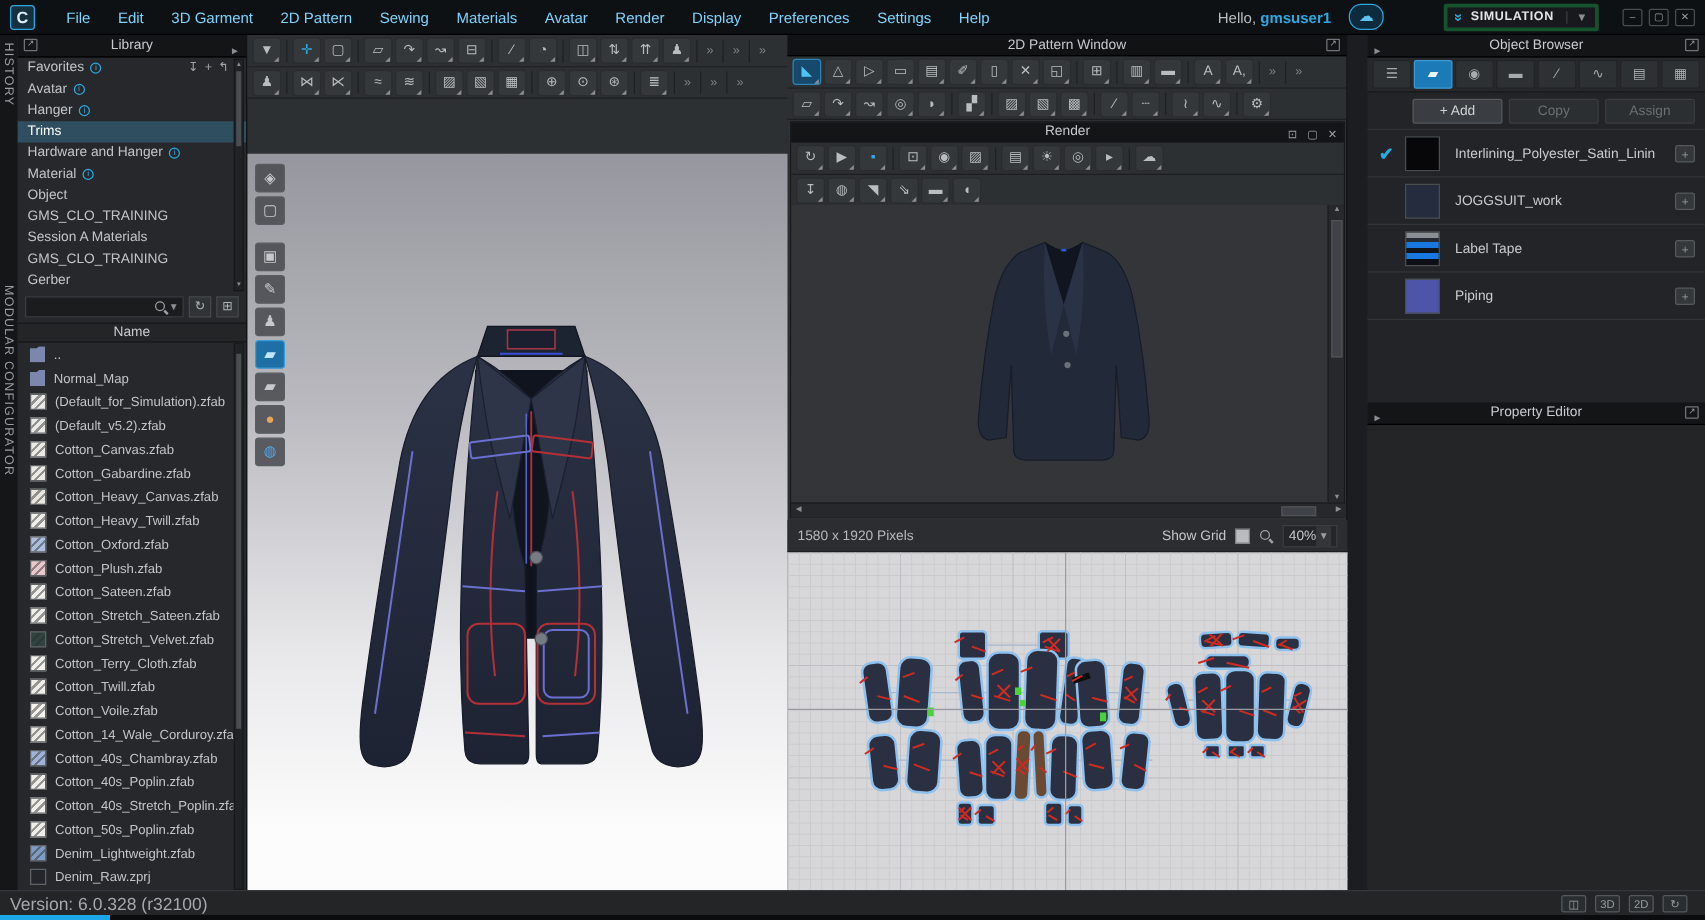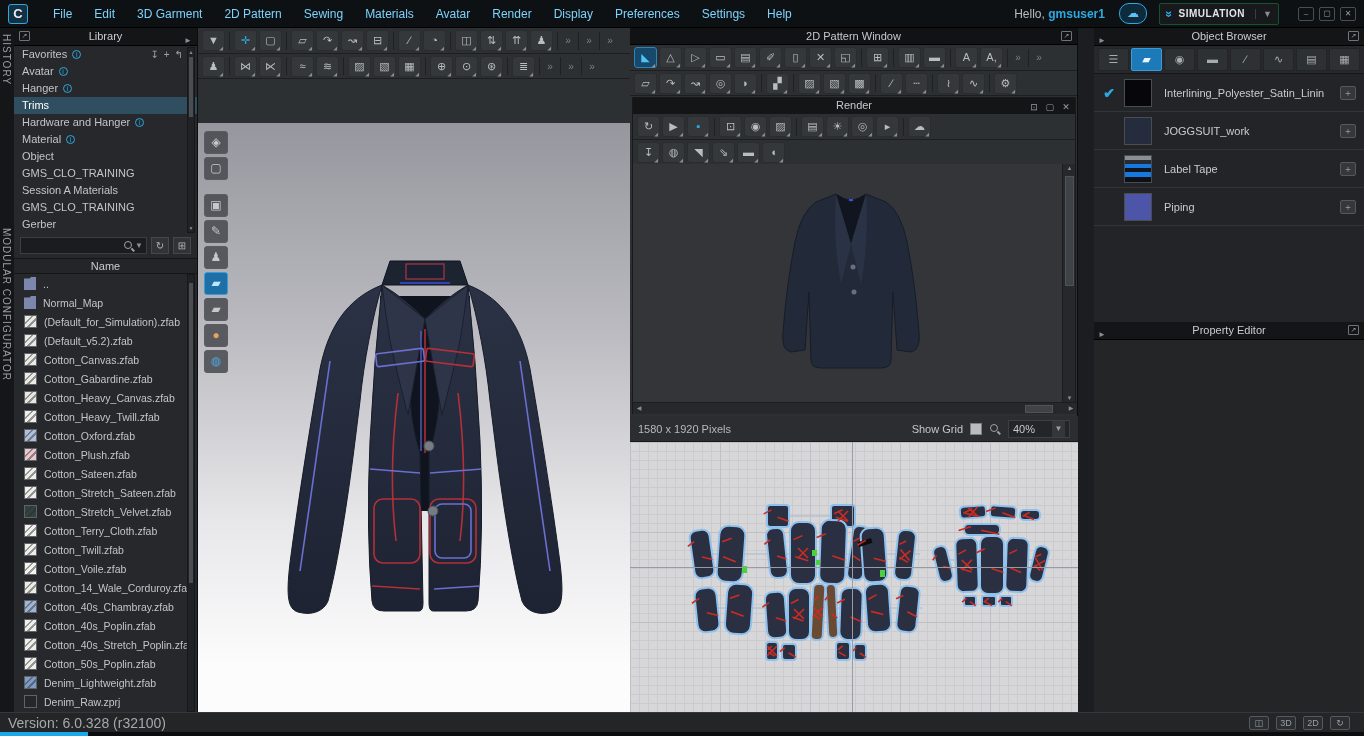--- a/index.html
+++ b/index.html
@@ -14,22 +14,22 @@
     background:#0e1114; border-bottom:1px solid #000; display:flex; align-items:center; }
   .logo { width:20px; height:20px; margin-left:8px; border:1px solid #2da9e1; border-radius:3px;
     background:#16303f; color:#dfefff; font-weight:bold; font-size:13px; text-align:center; line-height:18px; }
   .menu { display:flex; margin-left:14px; }
   .menu-item { padding:0 11px; font-size:12px; color:#7dd3fc; line-height:28px; cursor:default; }
   .top-right { margin-left:auto; display:flex; align-items:center; }
   .greeting { font-size:12px; color:#b9bcbe; }
   .greeting b { color:#2da9e1; font-weight:bold; }
   .cloud-btn { width:28px; height:21px; margin:0 12px 0 14px; border:1px solid #2da9e1; border-radius:10px;
     background:#0e2a3d; color:#5ec1f0; font-size:12px; text-align:center; line-height:19px; }
-  .sim-box { display:flex; align-items:center; height:22px; background:#17191c; border:1px solid #14532d;
-    border-radius:2px; padding:0 6px; margin-right:14px; }
+  .sim-box { display:flex; align-items:center; height:22px; background:#17191c; border:3px solid #14532d;
+    border-radius:2px; padding:0 6px; margin-right:14px;margin-left:36px; }
   .sim-chev { color:#2da9e1; font-size:12px; display:inline-block; transform:rotate(90deg); margin-right:6px; font-weight:bold;}
   .sim-label { font-size:10px; font-weight:bold; color:#e2e5e7; letter-spacing:.5px; }
   .sim-caret { color:#8a8e92; margin-left:10px; border-left:1px solid #3a3d41; padding-left:7px; font-size:9px; }
   .winctl { display:flex; margin-right:8px; }
   .winctl span { width:16px; height:14px; border:1px solid #4a4e52; margin-left:5px; color:#9a9ea2;
     font-size:8px; text-align:center; line-height:12px; border-radius:2px; }
   
   .sidestrip { position:absolute; left:0; top:28px; width:14px; height:684px; background:#141618; }
   .vtab { position:absolute; left:1px; writing-mode:vertical-rl; font-size:10px; color:#9a9ea3; letter-spacing:1px; }
   
@@ -100,21 +100,21 @@
   .vscroll .ar { position:absolute; left:0; width:13px; font-size:6px; color:#8a8e92; text-align:center;}
   .vscroll .thumb { position:absolute; left:2px; top:12px; width:9px; height:110px; background:#3f4246; border:1px solid #505356;}
   .hscroll { position:absolute; left:0; top:304px; width:444px; height:12px; background:#26282b; border-top:1px solid #1b1d1f;}
   .hscroll .ar { position:absolute; top:0; width:12px; font-size:6px; color:#8a8e92; text-align:center; line-height:11px;}
   .hscroll .thumb { position:absolute; top:2px; left:392px; width:28px; height:8px; background:#3f4246; border:1px solid #505356;}
   .info-bar { position:absolute; left:0; top:388px; width:448px; height:26px; background:#2b2d30; border-bottom:1px solid #17191b;
     display:flex; align-items:center; padding:0 8px; }
   .info-size { color:#b6b9bc; font-size:11px; }
   .info-right { margin-left:auto; display:flex; align-items:center; gap:7px; }
   .chk { width:12px; height:12px; background:#b9bcbf; border:1px solid #7d8083; }
-  .zoom-sel { width:62px; height:18px; background:#232528; border:1px solid #3c3f43; display:flex; align-items:center; padding:0 4px; }
+  .zoom-sel { width:44px; height:18px; background:#232528; border:1px solid #3c3f43; display:flex; align-items:center; padding:0 4px; }
   .zoom-sel .val { color:#c6c9cb; font-size:11px; }
   .zoom-sel .car { margin-left:auto; width:13px; height:16px; background:#34373a; color:#9a9ea2; font-size:8px; text-align:center; line-height:15px;}
   .canvas2d { position:absolute; left:0; top:414px; width:448px; height:270px; background-color:#d7d7d9; overflow:hidden;
     background-image:
       linear-gradient(#c0c0c4 1px, transparent 1px), linear-gradient(90deg,#c0c0c4 1px, transparent 1px),
       linear-gradient(#cbcbce 1px, transparent 1px), linear-gradient(90deg,#cbcbce 1px, transparent 1px);
     background-size:90px 90px, 90px 90px, 9px 9px, 9px 9px; }
   .axis-v { position:absolute; left:222px; top:0; width:1px; height:100%; background:#9b9ba3; }
   .axis-h { position:absolute; left:0; top:125px; width:100%; height:1px; background:#9b9ba3; }
   
@@ -737,20 +737,25 @@
     <div class="ob-tabs" id="ob-tabs">
         <div class="ob-tab">☰</div>
         <div class="ob-tab active">▰</div>
         <div class="ob-tab">◉</div>
         <div class="ob-tab">▬</div>
         <div class="ob-tab">∕</div>
         <div class="ob-tab">∿</div>
         <div class="ob-tab">▤</div>
         <div class="ob-tab">▦</div>
       </div>
+    <div class="ob-btnrow">
+      <div class="ob-btn">+ Add</div>
+      <div class="ob-btn dis">Copy</div>
+      <div class="ob-btn dis">Assign</div>
+    </div>
     <div id="ob-rows">
         <div class="ob-row">
           <div class="ob-check">✔</div>
           <div class="ob-sw" style="background-color: rgb(7, 7, 9);"></div>
           <div class="ob-name">Interlining_Polyester_Satin_Linin</div>
           <div class="ob-gear">＋</div>
         </div>
         <div class="ob-row">
           <div class="ob-check"></div>
           <div class="ob-sw" style="background-color: rgb(36, 44, 61);"></div>

